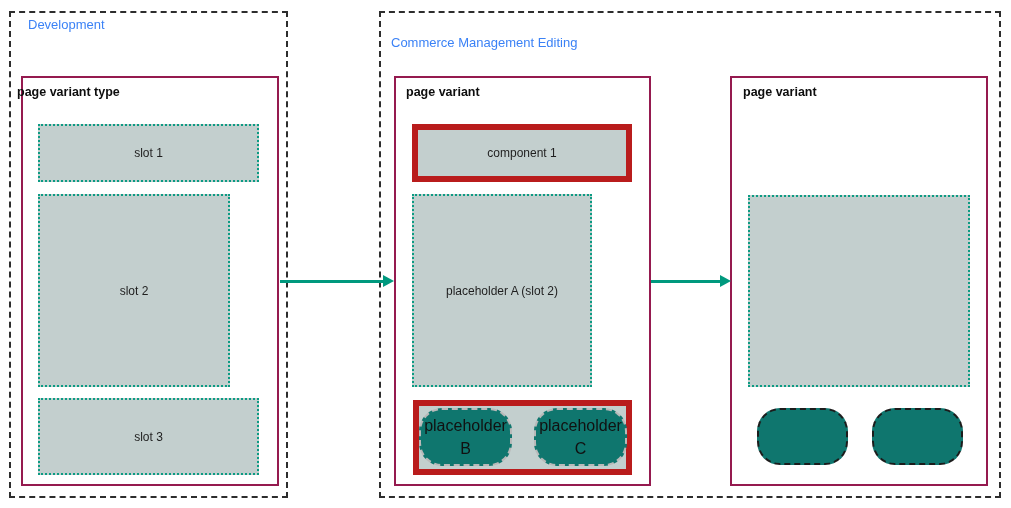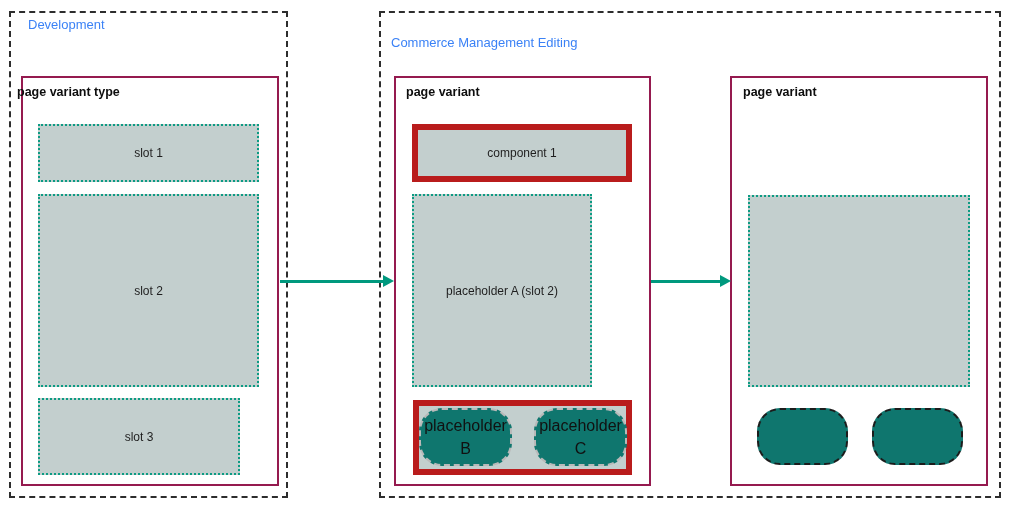--- a/index.html
+++ b/index.html
@@ -40,22 +40,22 @@
 </head>
 <body>
 
 <div class="abs dash-group" style="left:9px;top:11px;width:279px;height:487px;"></div>
 <div class="abs group-title" style="left:28px;top:17px;">Development</div>
 
 <div class="abs frame" style="left:21px;top:76px;width:258px;height:410px;"></div>
 <div class="abs frame-title" style="left:17px;top:85px;">page variant type</div>
 
 <div class="abs cell dotted-teal" style="left:38px;top:124px;width:221px;height:58px;">slot 1</div>
-<div class="abs cell dotted-teal" style="left:38px;top:194px;width:221px;height:193px;">slot 2</div>
-<div class="abs cell dotted-teal" style="left:38px;top:398px;width:202px;height:77px;">slot 3</div>
+<div class="abs cell dotted-teal" style="left:38px;top:194px;width:192px;height:193px;">slot 2</div>
+<div class="abs cell dotted-teal" style="left:38px;top:398px;width:221px;height:77px;">slot 3</div>
 
 <div class="abs dash-group" style="left:379px;top:11px;width:622px;height:487px;"></div>
 <div class="abs group-title" style="left:391px;top:17px;margin-top:18px;">Commerce Management Editing</div>
 
 <div class="abs frame" style="left:394px;top:76px;width:257px;height:410px;"></div>
 <div class="abs frame-title" style="left:406px;top:85px;">page variant</div>
 
 <div class="abs cell solid-teal" style="left:412px;top:124px;width:220px;height:58px;">component 1</div>
 <div class="abs cell dotted-teal" style="left:412px;top:194px;width:180px;height:193px;">placeholder A (slot 2)</div>
 

